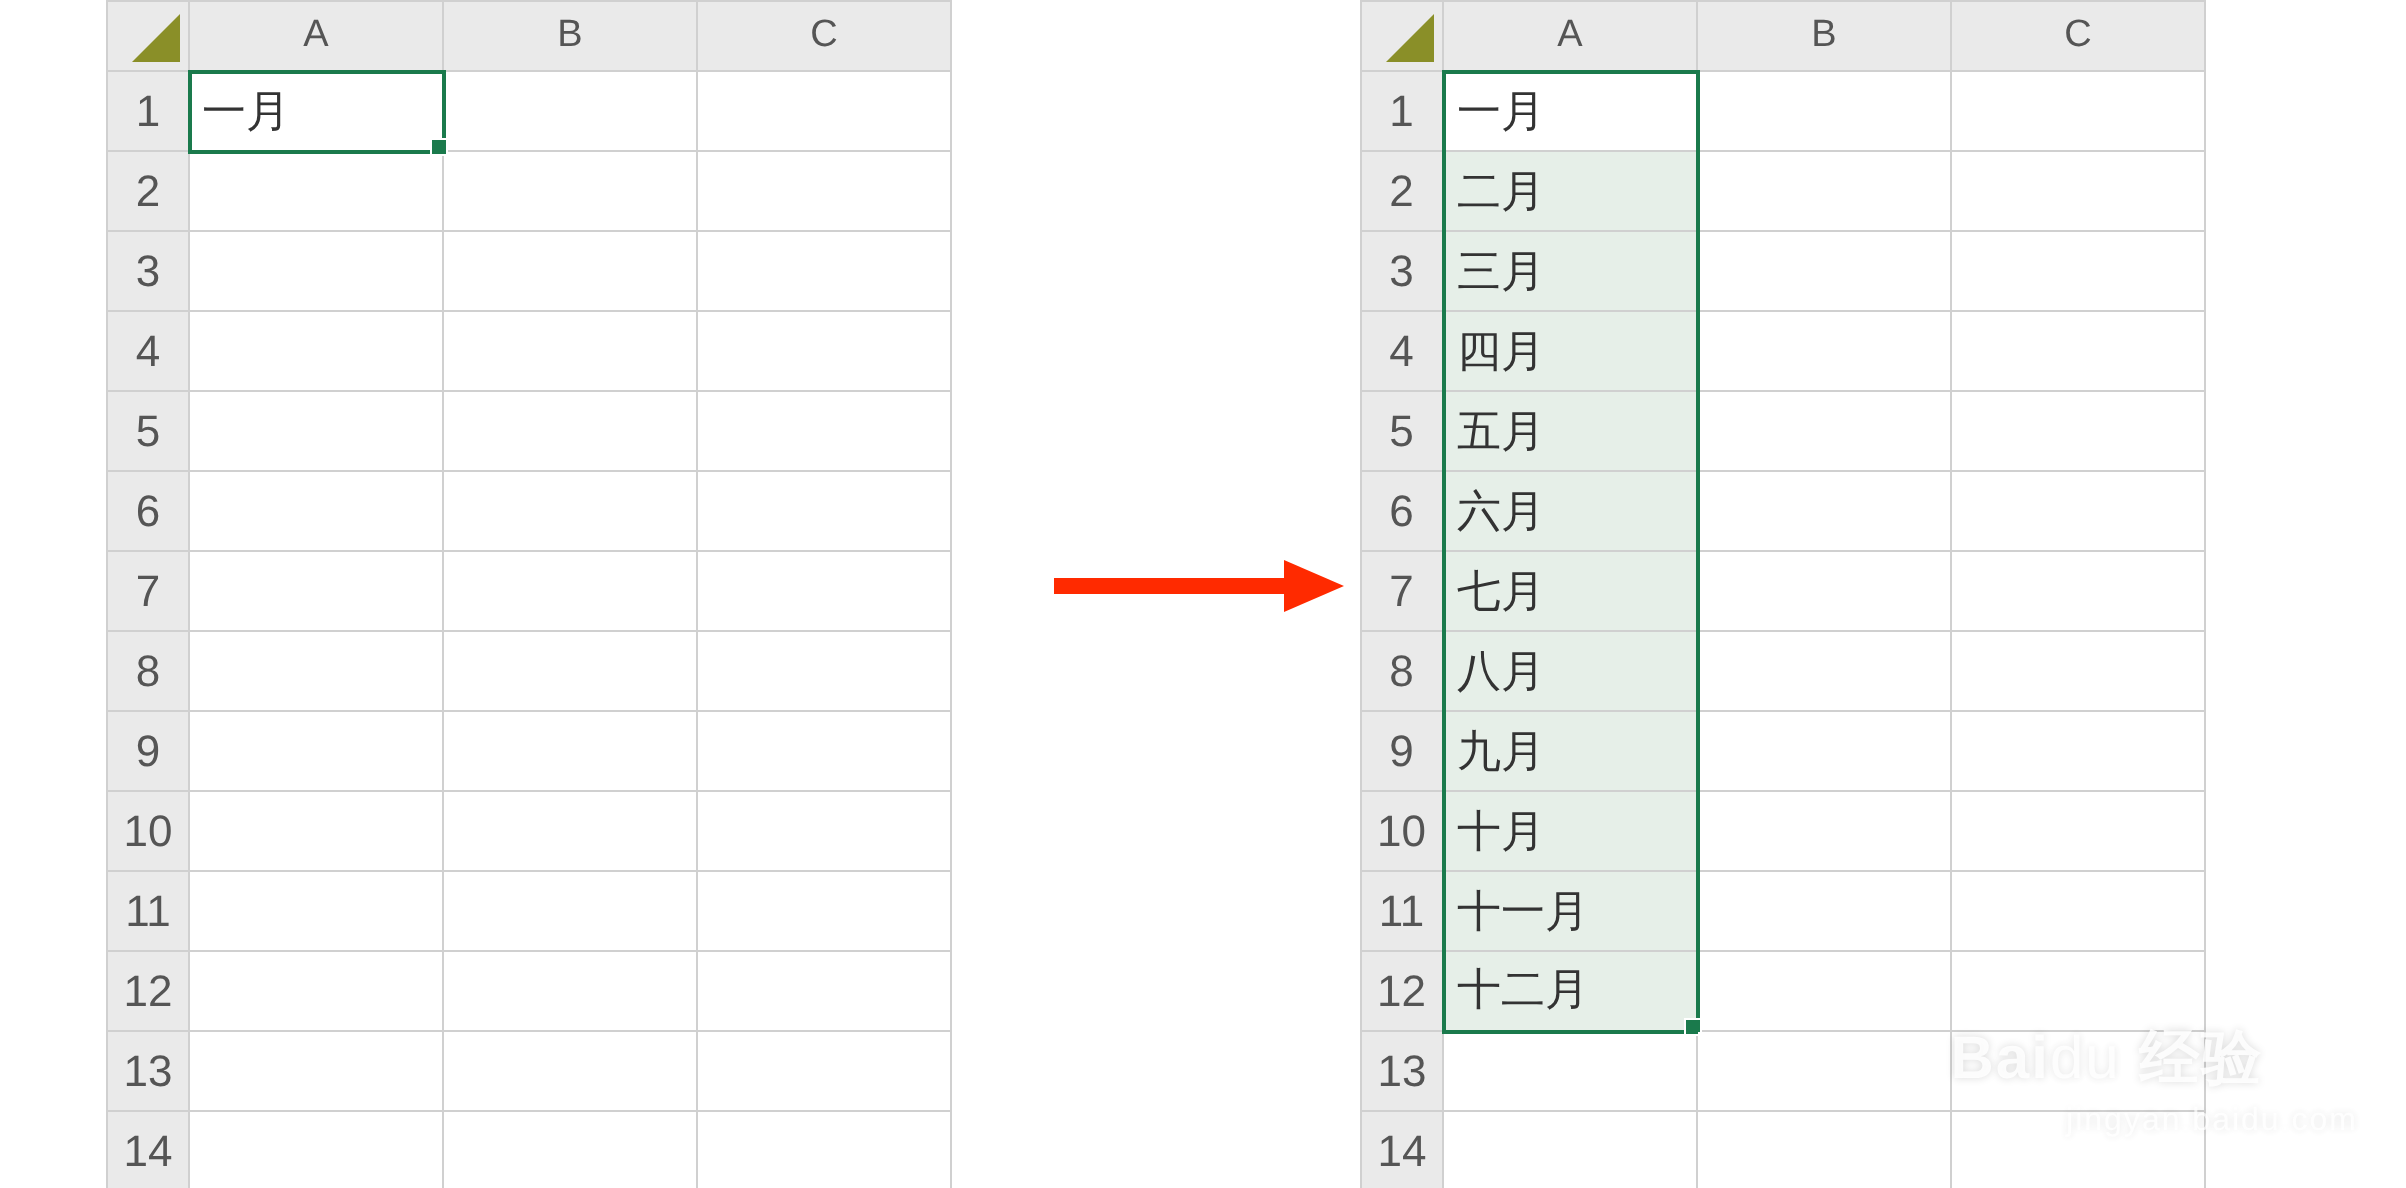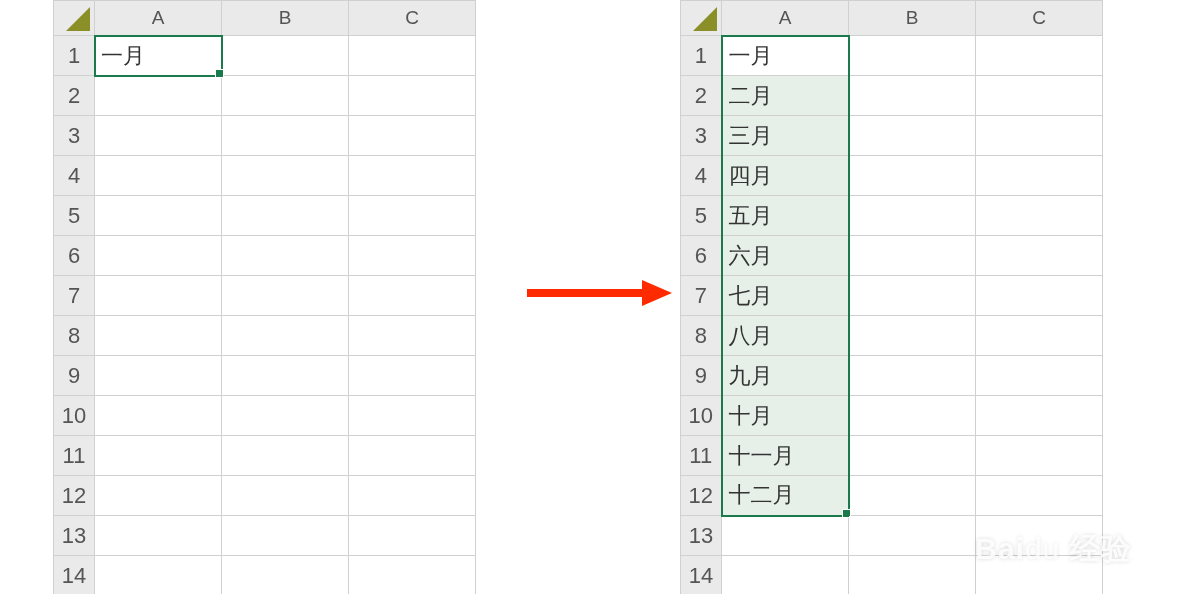--- a/index.html
+++ b/index.html
@@ -344,13 +344,14 @@
       <svg width="34" height="30">
           <g fill="rgba(255,255,255,0.85)">
         <circle cx="8" cy="8" r="4"></circle>
             <circle cx="18" cy="5" r="4"></circle>
             <circle cx="28" cy="8" r="4"></circle>
         <ellipse cx="18" cy="20" rx="10" ry="7"></ellipse>
       </g>
         </svg>
     </span>
   </div>
+  <div class="line2">jingyan.baidu.com</div>
 </div>
 
 </body></html>

